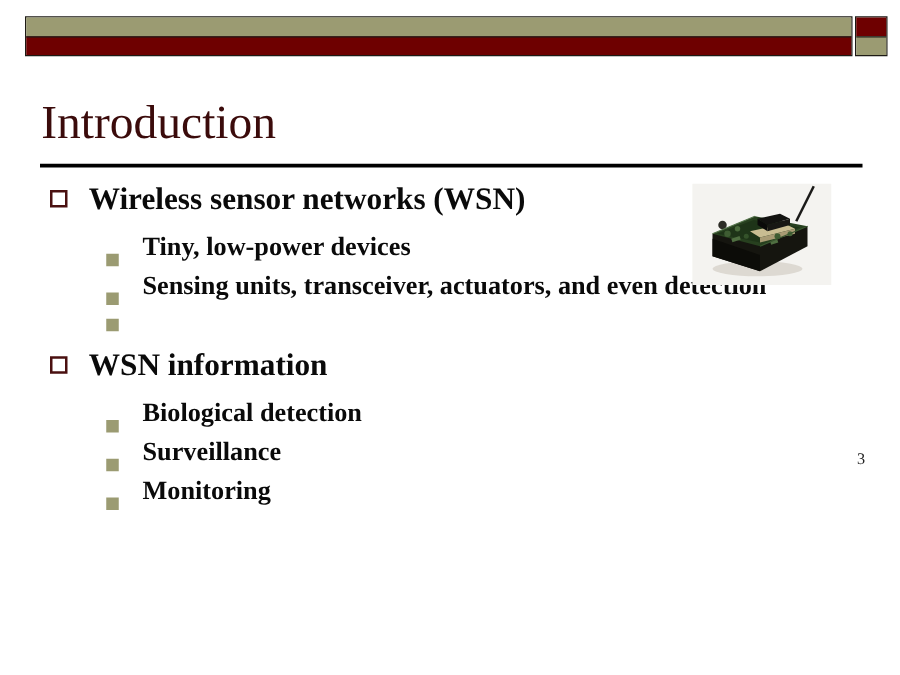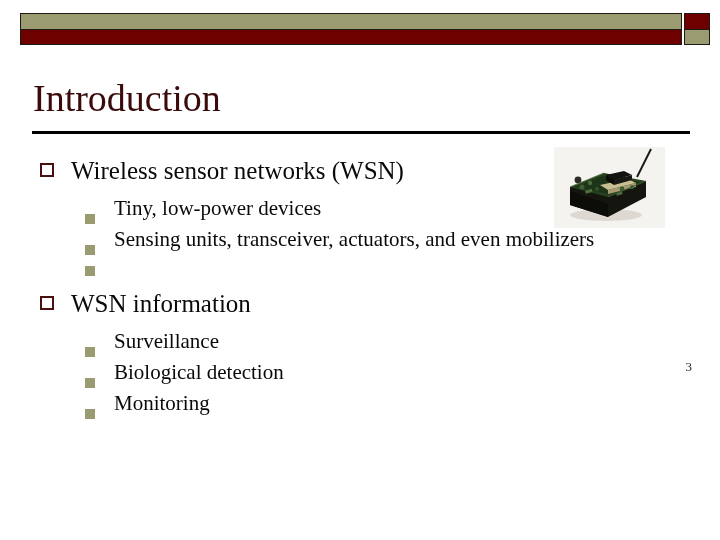--- a/index.html
+++ b/index.html
@@ -101,23 +101,24 @@
     top: 131px;
     width: 658px;
     height: 3px;
     background: #000000;
   }
 
   
   .body-area {
     position: absolute;
     left: 0;
-    top: 154px;
+    top: 143px;
     width: 720px;
     height: 340px;
+    font-weight: bold;
   }
   .l1-row {
     display: flex;
     align-items: flex-start;
     margin-left: 40px;
   }
   .l1-marker {
     width: 14px;
     height: 14px;
     margin-top: 9px;
@@ -212,44 +213,44 @@
 
     <div class="gap-sm"></div>
 
     <div class="l2-row">
       <span class="l2-marker"></span>
       <span class="l2-text">Tiny, low-power devices</span>
     </div>
 
     <div class="l2-row">
       <span class="l2-marker"></span>
-      <span class="l2-text wide">Sensing units, transceiver, actuators, and even mobilizers</span>
+      <span class="l2-text wide">Sensing units, transceiver, actuators, and even detection</span>
     </div>
 
     <div class="l2-row">
       <span class="l2-marker"></span>
     </div>
 
     <div class="gap-md"></div>
 
     <div class="l1-row">
       <span class="l1-marker"></span>
       <span class="l1-text">WSN information</span>
     </div>
 
     <div class="gap-sm"></div>
 
     <div class="l2-row">
       <span class="l2-marker"></span>
+      <span class="l2-text">Biological detection</span>
+    </div>
+
+    <div class="l2-row">
+      <span class="l2-marker"></span>
       <span class="l2-text">Surveillance</span>
-    </div>
-
-    <div class="l2-row">
-      <span class="l2-marker"></span>
-      <span class="l2-text">Biological detection</span>
     </div>
 
     <div class="l2-row">
       <span class="l2-marker"></span>
       <span class="l2-text">Monitoring</span>
     </div>
 
   </div>
 
   <div class="sensor-photo">

